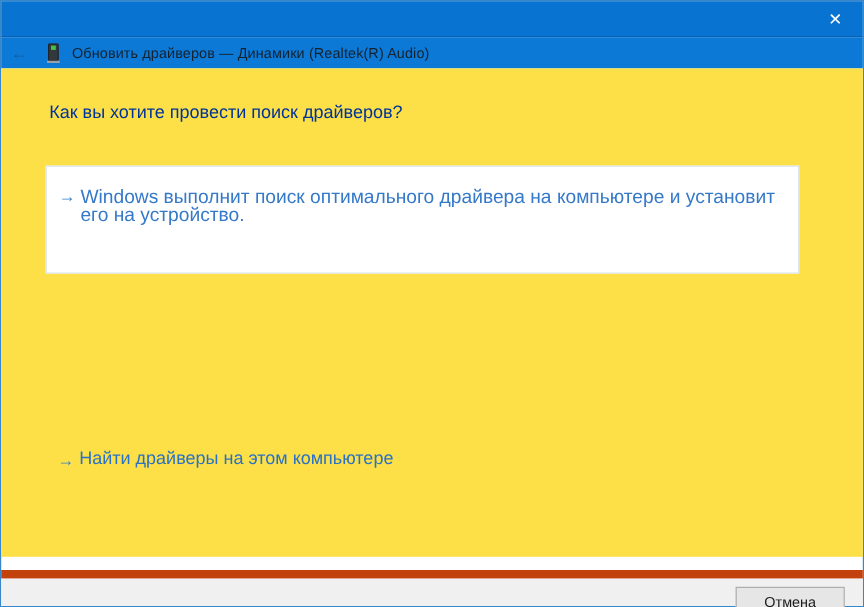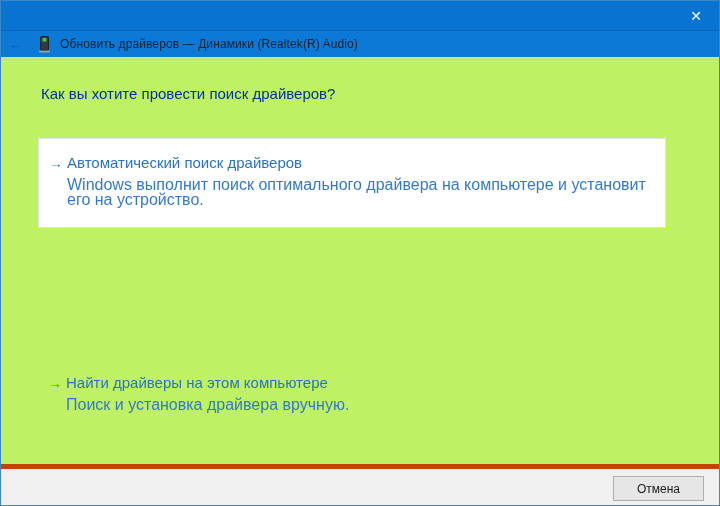--- a/index.html
+++ b/index.html
@@ -29,21 +29,21 @@
   }
   .back-arrow {
     width: 30px; text-align: center; font-size: 14px;
     color: rgba(10, 35, 70, 0.32);
   }
   .dev-icon { margin-left: 7px; margin-right: 9px; display: flex; align-items: center; }
   .wiz-title { font-size: 12px; color: #15222e; letter-spacing: 0.1px; }
 
   
   .content {
-    position: absolute; left: 0; top: 56px; right: 0; bottom: 41px; background: #bef264;
+    position: absolute; left: 0; top: 56px; right: 0; bottom: 41px; background: #fde047;
   }
   .question {
     position: absolute; left: 40px; top: 28px;
     font-size: 15px; color: #003399;
   }
 
   .option-box {
     position: absolute; left: 37px; top: 81px; width: 628px; height: 90px;
     border: 1px solid #dbe5ec; background: #ffffff; cursor: pointer;
   }
@@ -52,22 +52,22 @@
     position: absolute; left: 37px; top: 316px; width: 628px; cursor: pointer;
   }
   .opt-arrow {
     width: 18px; flex: 0 0 18px; font-size: 14px; color: #3b82c9; padding-top: 2px;
   }
   .opt-title { font-size: 15px; color: #2b72c4; line-height: 20px; }
   .opt-desc  { font-size: 16px; color: #3579c9; line-height: 15px; margin-top: 4px; }
 
   
   .footer {
-    position: absolute; left: 0; right: 0; bottom: 0; height: 41px;
-    background: #f0f0f0; border-top: 5px solid #c2410c;
+    position: absolute; left: 0; right: 0; bottom: 0; height: 30px;
+    background: #f0f0f0; border-top: 7px solid #c2410c;
   }
   .cancel-btn {
     position: absolute; right: 15px; top: 7px; width: 91px; height: 25px;
     background: #e6e6e6; border: 1px solid #aeaeae;
     font-family: "Liberation Sans", sans-serif; font-size: 12px; color: #1a1a1a;
     display: flex; align-items: center; justify-content: center; cursor: pointer;
   }
 </style>
 </head>
 <body>
@@ -92,32 +92,30 @@
     <span class="wiz-title">Обновить драйверов — Динамики (Realtek(R) Audio)</span>
   </div>
 
   <div class="content">
     <div class="question">Как вы хотите провести поиск драйверов?</div>
 
     <div class="option-box">
       <div class="option-row">
         <span class="opt-arrow">→</span>
         <span>
-          <div class="opt-title">Автоматический поиск драйверов</div>
           <div class="opt-desc">Windows выполнит поиск оптимального драйвера на компьютере и установит его на устройство.</div>
         </span>
       </div>
     </div>
 
     <div class="option2">
       <div class="option-row" style="padding-top:0;">
         <span class="opt-arrow">→</span>
         <span>
           <div class="opt-title">Найти драйверы на этом компьютере</div>
-          <div class="opt-desc">Поиск и установка драйвера вручную.</div>
         </span>
       </div>
     </div>
   </div>
 
   <div class="footer">
     <button class="cancel-btn">Отмена</button>
   </div>
 
 </div>

